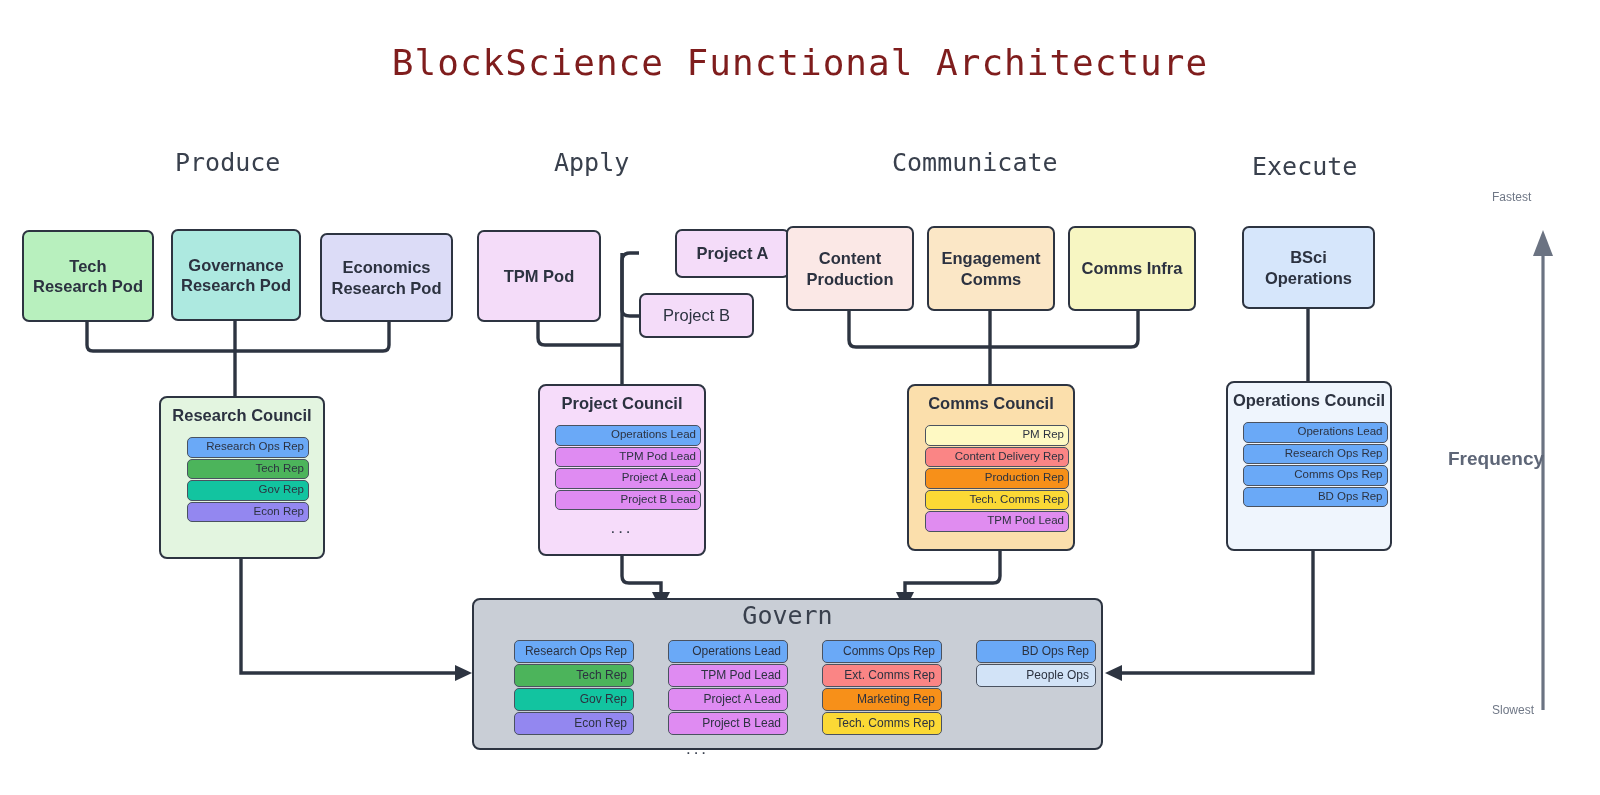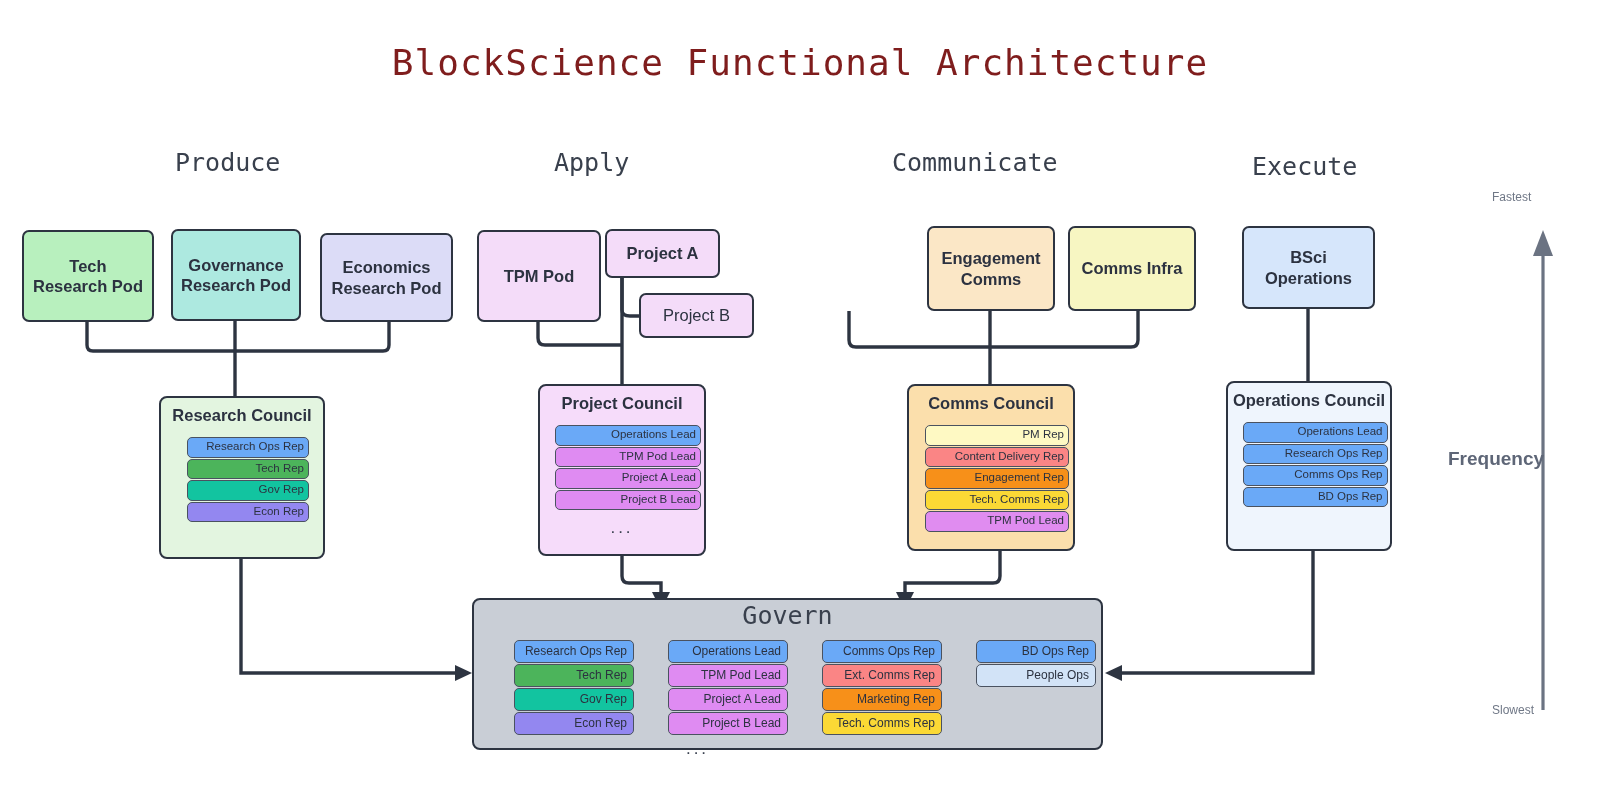--- a/index.html
+++ b/index.html
@@ -163,52 +163,56 @@
         <div class="rep" style="background: rgb(76, 180, 91); width: 122px;">Tech Rep</div>
         <div class="rep" style="background: rgb(18, 196, 160); width: 122px;">Gov Rep</div>
         <div class="rep" style="background: rgb(147, 135, 240); width: 122px;">Econ Rep</div>
       </div>
     <div class="ellipsis"></div>
   </div>
 
   <div class="node" style="left:477px; top:230px; width:124px; height:92px; background:#f4dcf9;">
     <span>TPM Pod</span>
   </div>
-  <div class="node" style="left:605px; top:229px; width:115px; height:49px; background:#f4dcf9;">
+  <div class="node" style="left:675px; top:229px; width:115px; height:49px; background:#f4dcf9;">
     <span>Project A</span>
   </div>
   <div class="node thin" style="left:639px; top:293px; width:115px; height:45px; background:#f4dcf9;">
     <span>Project B</span>
   </div>
 
   <div class="council" style="left:538px; top:384px; width:168px; height:172px; background:#f6dcfa;">
     <div class="council-title">Project Council</div>
     <div class="rep-stack">
         <div class="rep" style="background: rgb(106, 169, 247); width: 146px;">Operations Lead</div>
         <div class="rep" style="background: rgb(223, 139, 242); width: 146px;">TPM Pod Lead</div>
         <div class="rep" style="background: rgb(223, 139, 242); width: 146px;">Project A Lead</div>
         <div class="rep" style="background: rgb(223, 139, 242); width: 146px;">Project B Lead</div>
       </div>
     <div class="ellipsis">...</div>
   </div>
 
+  <div class="node" style="left:786px; top:226px; width:128px; height:85px; background:#fbe8e6;">
+    <span style="white-space:pre-line">Content
+Production</span>
+  </div>
   <div class="node" style="left:927px; top:226px; width:128px; height:85px; background:#fbe7c6;">
     <span style="white-space:pre-line">Engagement
 Comms</span>
   </div>
   <div class="node" style="left:1068px; top:226px; width:128px; height:85px; background:#f7f6c2;">
     <span>Comms Infra</span>
   </div>
 
   <div class="council" style="left:907px; top:384px; width:168px; height:167px; background:#fbdfac;">
     <div class="council-title">Comms Council</div>
     <div class="rep-stack">
         <div class="rep" style="background: #fef9c3; width: 144px;">PM Rep</div>
         <div class="rep" style="background: rgb(250, 133, 133); width: 144px;">Content Delivery Rep</div>
-        <div class="rep" style="background: rgb(247, 144, 25); width: 144px;">Engagement Rep</div>
+        <div class="rep" style="background: rgb(247, 144, 25); width: 144px;">Production Rep</div>
         <div class="rep" style="background: rgb(251, 217, 53); width: 144px;">Tech. Comms Rep</div>
         <div class="rep" style="background: rgb(224, 140, 240); width: 144px;">TPM Pod Lead</div>
       </div>
     <div class="ellipsis"></div>
   </div>
 
   <div class="node" style="left:1242px; top:226px; width:133px; height:83px; background:#d6e6fb;">
     <span style="white-space:pre-line">BSci
 Operations</span>
   </div>

